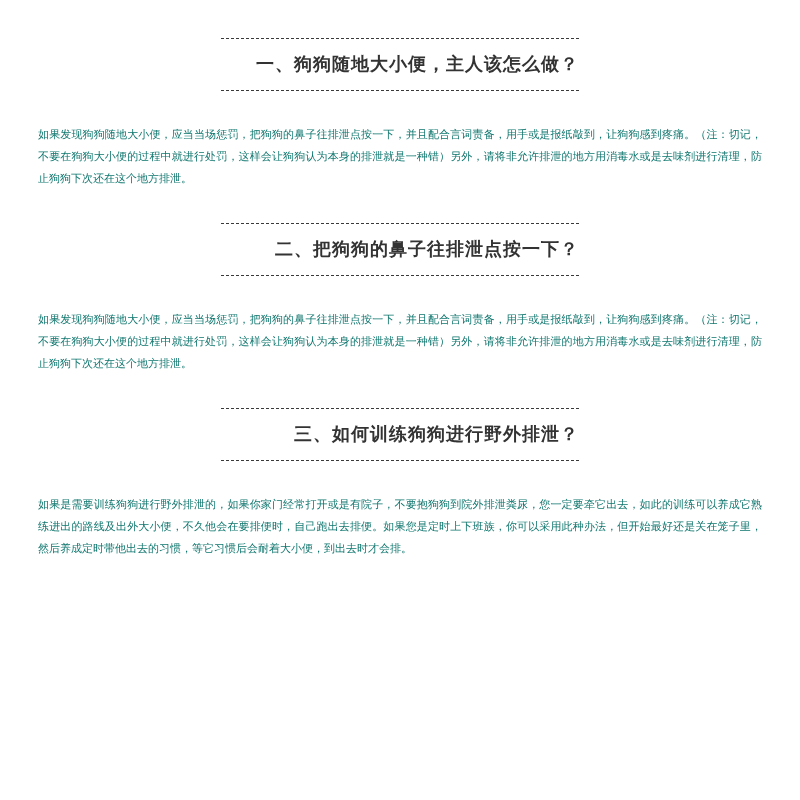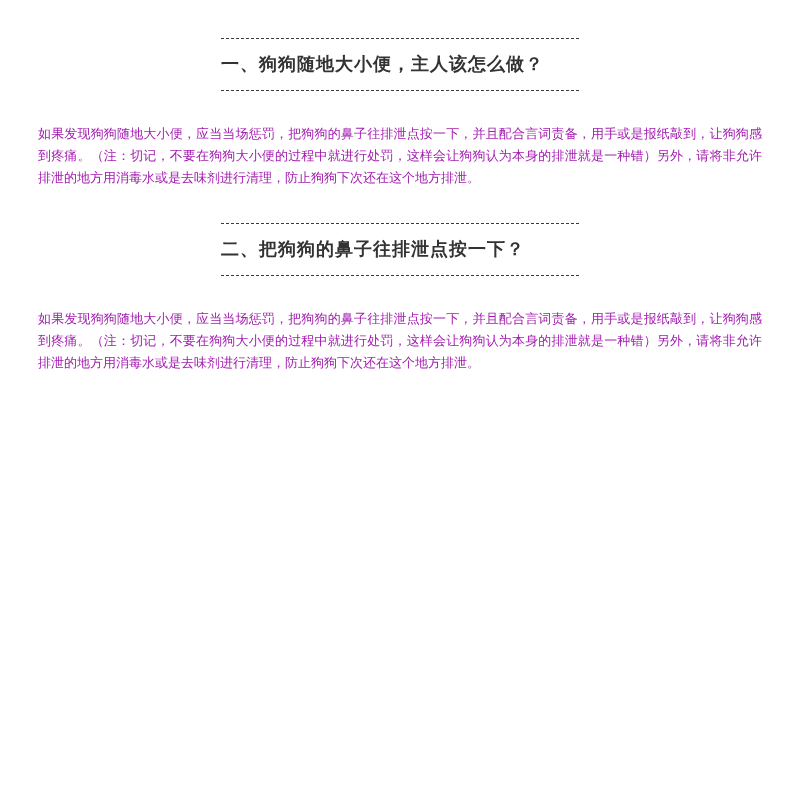--- a/index.html
+++ b/index.html
@@ -25,34 +25,34 @@
     width: 358px;
     margin: 0 auto 32px auto;
   }
   .dash {
     height: 0;
     border-top: 1px dashed #3a3a3a;
   }
   .section-title {
     margin: 0;
     padding: 13px 0 14px 0;
-    text-align: left;
+    text-align: right;
     font-size: 18px;
     line-height: 24px;
     font-weight: bold;
     color: #333333;
     letter-spacing: 1px;
     white-space: nowrap;
   }
   .body-text {
     width: 724px;
     margin: 4px auto 34px auto;
-    font-size: 13px;
+    font-size: 11px;
     line-height: 22px;
-    color: #a21caf;
+    color: #0f766e;
     text-align: justify;
     text-justify: inter-ideograph;
   }
   .gap-spacer {
     display: inline-block;
     width: 200px;
     height: 1px;
   }
 </style>
 </head>
@@ -71,17 +71,25 @@
 
   <section class="section">
     <div class="heading-block">
       <div class="dash"></div>
       <h2 class="section-title">二、把狗狗的鼻子往排泄点按一下？</h2>
       <div class="dash"></div>
     </div>
     <p class="body-text">如果发现狗狗随地大小便，应当当场惩罚，把狗狗的鼻子往排泄点按一下，并且配合言词责备，用手或是报纸敲到，让狗狗感到疼痛。（注：切记，不要在狗狗大小便的过程中就进行处罚，这样会让狗狗认为本身的排泄就是一种错）另外，请将非允许排泄的地方用消毒水或是去味剂进行清理，防止狗狗下次还在这个地方排泄。</p>
   </section>
 
+  <section class="section">
+    <div class="heading-block">
+      <div class="dash"></div>
+      <h2 class="section-title">三、如何训练狗狗进行野外排泄？</h2>
+      <div class="dash"></div>
+    </div>
+    <p class="body-text">如果是需要训练狗狗进行野外排泄的，如果你家门经常打开或是有院子，不要抱狗狗到院外排泄粪尿，您一定要牵它出去，如此的训练可以养成它熟练进出的路线及出外大小便，不久他会在要排便时，自己跑出去排便。如果您是定时上下班族，你可以采用此种办法，但开始最好还是关在笼子里，然后养成定时带他出去的习惯，等它习惯后会耐着大小便，到出去时才会排。</p>
+  </section>
 
   <section class="section">
   </section>
 
 </div>
 
 </body></html>

